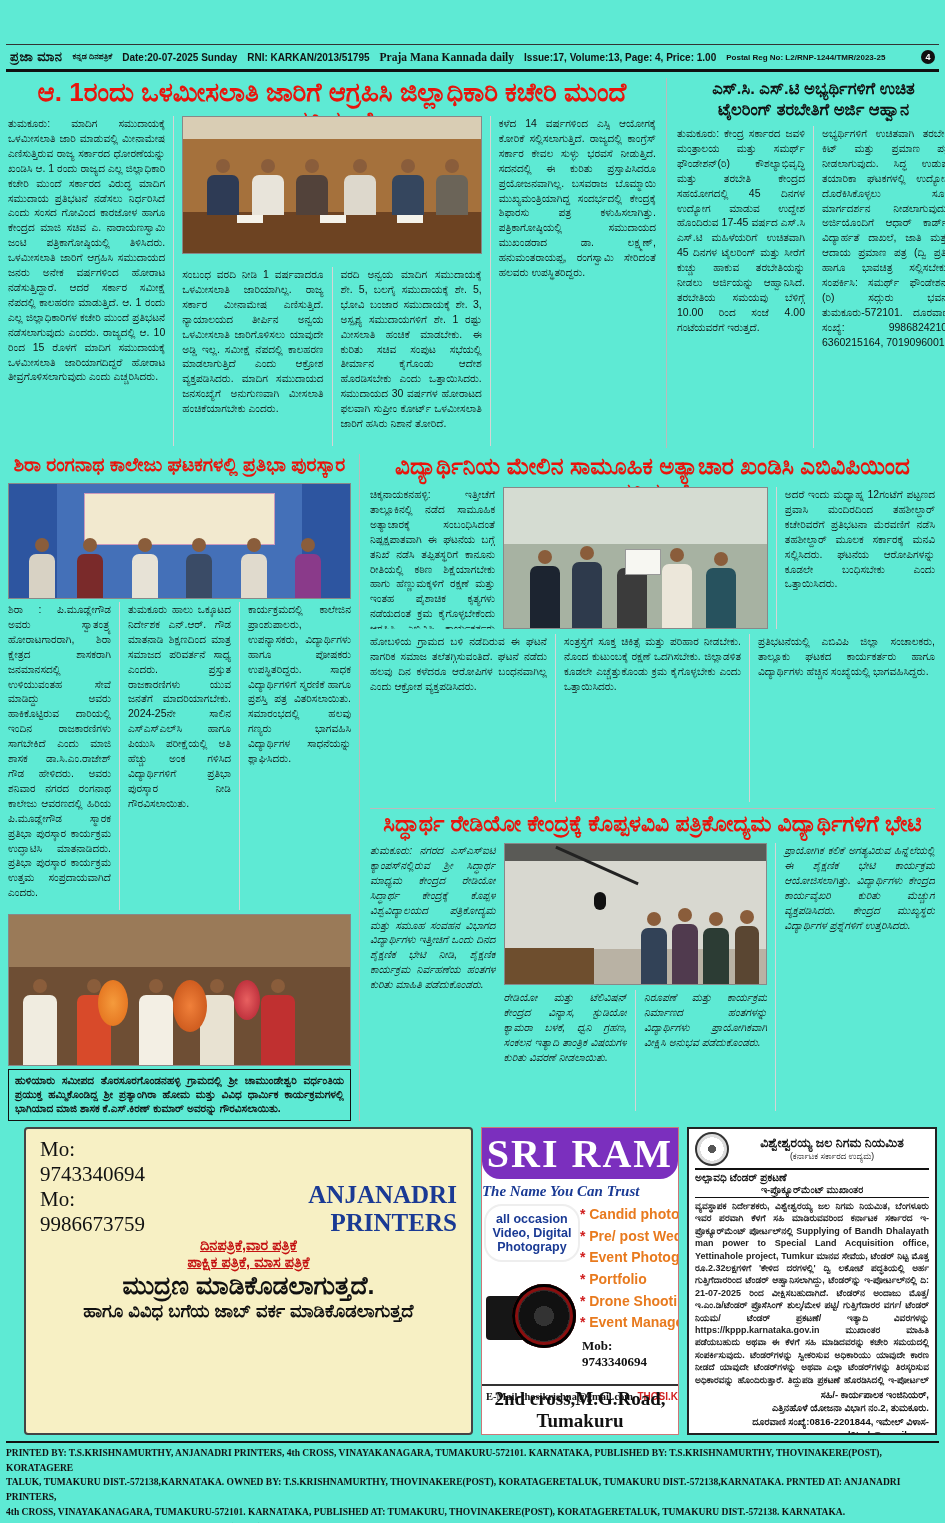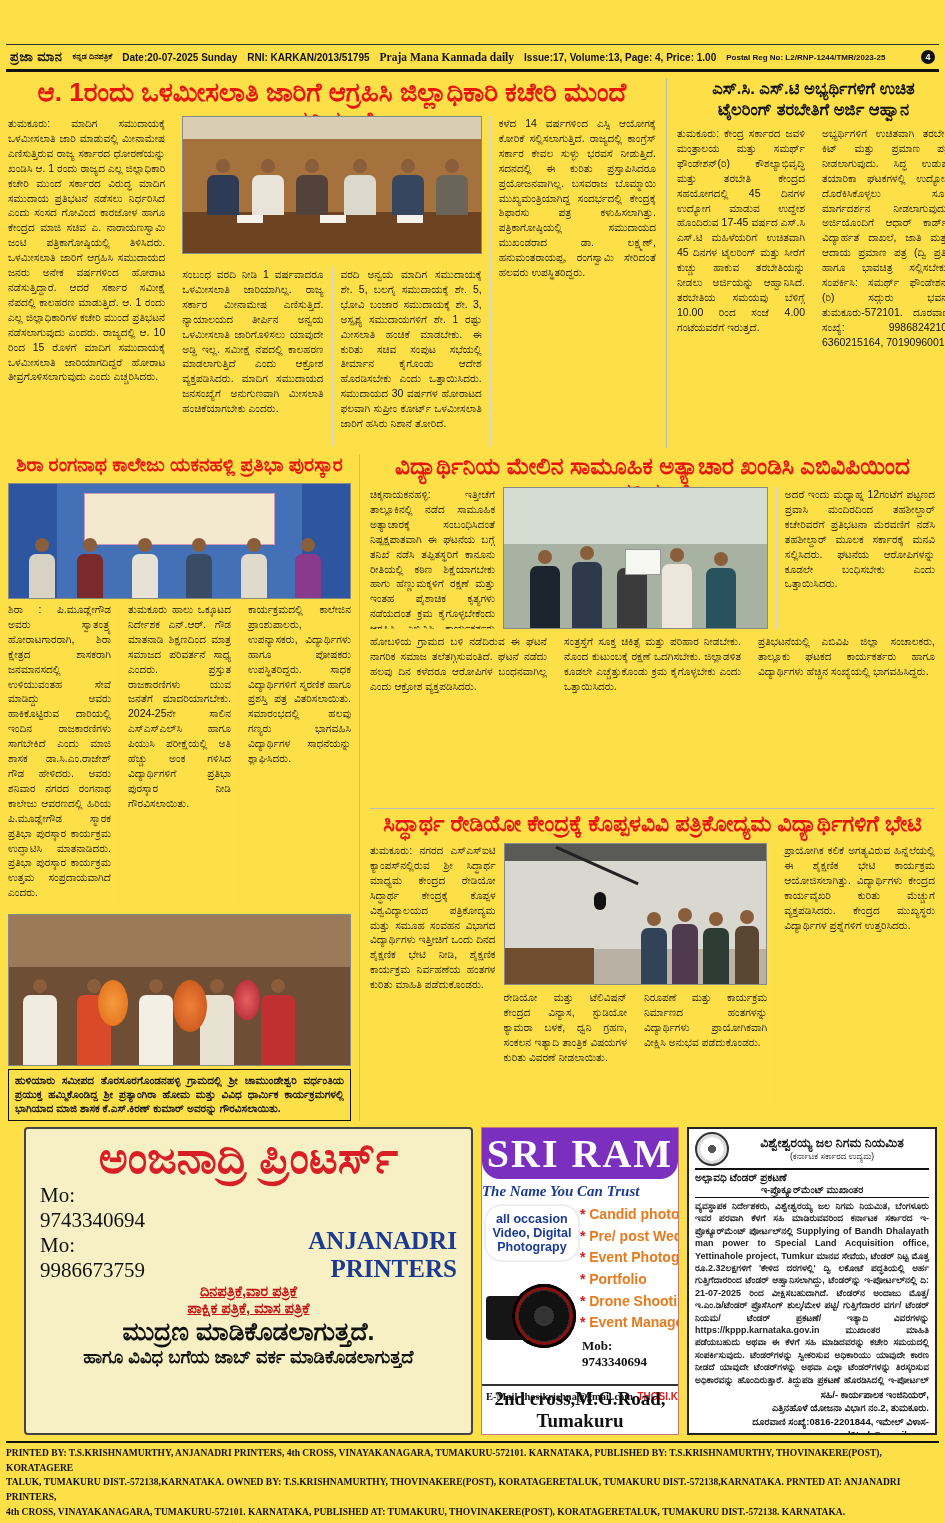--- a/index.html
+++ b/index.html
@@ -1,16 +1,16 @@
 <!DOCTYPE html>
 <html><head>
 <meta charset="utf-8">
 <style>
   html,body{margin:0;padding:0;background:#e9e9e9;}
-  .page{position:relative;width:945px;height:1523px;margin:0 auto;background:#fde047;
+  .page{position:relative;width:945px;height:1523px;margin:0 auto;background:#5eead4;
         font-family:"Liberation Sans",sans-serif;color:#111;overflow:hidden;}
   
   .masthead{margin:44px 6px 0 6px;border-top:1px solid #333;border-bottom:3px solid #111;
             display:flex;align-items:center;gap:10px;padding:3px 4px;height:18px;}
   .brand{font-weight:bold;font-size:13px;letter-spacing:.5px;}
   .brand-sub{font-size:8px;font-weight:bold;}
   .mh{font-size:10px;font-weight:bold;white-space:nowrap;}
   .mh-serif{font-family:"Liberation Serif",serif;font-size:11.5px;font-weight:bold;}
   .mh-small{font-size:8px;font-weight:bold;}
   .badge{margin-left:auto;min-width:14px;height:14px;border-radius:50%;background:#111;color:#fff;
@@ -136,21 +136,21 @@
       <div class="cols" style="height:322px;margin-top:2px;">
         <div class="btxt" style="flex:1;">ತುಮಕೂರು: ಕೇಂದ್ರ ಸರ್ಕಾರದ ಜವಳಿ ಮಂತ್ರಾಲಯ ಮತ್ತು ಸಮರ್ಥ್ ಫೌಂಡೇಶನ್(ರಿ) ಕೌಶಲ್ಯಾಭಿವೃದ್ಧಿ ಮತ್ತು ತರಬೇತಿ ಕೇಂದ್ರದ ಸಹಯೋಗದಲ್ಲಿ 45 ದಿನಗಳ ಉದ್ಯೋಗ ಮಾಡುವ ಉದ್ದೇಶ ಹೊಂದಿರುವ 17-45 ವರ್ಷದ ಎಸ್.ಸಿ ಎಸ್.ಟಿ ಮಹಿಳೆಯರಿಗೆ ಉಚಿತವಾಗಿ 45 ದಿನಗಳ ಟೈಲರಿಂಗ್ ಮತ್ತು ಸೀರೆಗೆ ಕುಚ್ಚು ಹಾಕುವ ತರಬೇತಿಯನ್ನು ನೀಡಲು ಅರ್ಜಿಯನ್ನು ಆಹ್ವಾನಿಸಿದೆ. ತರಬೇತಿಯ ಸಮಯವು ಬೆಳಿಗ್ಗೆ 10.00 ರಿಂದ ಸಂಜೆ 4.00 ಗಂಟೆಯವರೆಗೆ ಇರುತ್ತದೆ.</div>
         <div class="btxt" style="flex:1;">ಅಭ್ಯರ್ಥಿಗಳಿಗೆ ಉಚಿತವಾಗಿ ತರಬೇತಿ ಕಿಟ್ ಮತ್ತು ಪ್ರಮಾಣ ಪತ್ರ ನೀಡಲಾಗುವುದು. ಸಿದ್ಧ ಉಡುಪು ತಯಾರಿಕಾ ಘಟಕಗಳಲ್ಲಿ ಉದ್ಯೋಗ ದೊರೆಕಿಸಿಕೊಳ್ಳಲು ಸೂಕ್ತ ಮಾರ್ಗದರ್ಶನ ನೀಡಲಾಗುವುದು. ಅರ್ಜಿಯೊಂದಿಗೆ ಆಧಾರ್ ಕಾರ್ಡ್, ವಿದ್ಯಾರ್ಹತೆ ದಾಖಲೆ, ಜಾತಿ ಮತ್ತು ಆದಾಯ ಪ್ರಮಾಣ ಪತ್ರ (ದ್ವಿ ಪ್ರತಿ) ಹಾಗೂ ಭಾವಚಿತ್ರ ಸಲ್ಲಿಸಬೇಕು. ಸಂಪರ್ಕಿಸಿ: ಸಮರ್ಥ್ ಫೌಂಡೇಶನ್ (ರಿ) ಸದ್ಗುರು ಭವನ, ತುಮಕೂರು-572101. ದೂರವಾಣಿ ಸಂಖ್ಯೆ: 9986824210, 6360215164, 7019096001.</div>
       </div>
     </div>
   </div>
 
   <div style="display:grid;grid-template-columns:352px 565px;gap:10px;padding:2px 8px;">
 
     <div style="border-right:1px solid #bbb;padding-right:8px;">
-      <div class="hl-red" style="font-size:19px;height:26px;">ಶಿರಾ ರಂಗನಾಥ ಕಾಲೇಜು ಯಕನಹಳ್ಲಿ ಪ್ರತಿಭಾ ಪುರಸ್ಕಾರ</div>
+      <div class="hl-red" style="font-size:19px;height:26px;">ಶಿರಾ ರಂಗನಾಥ ಕಾಲೇಜು ಘಟಕಗಳಲ್ಲಿ ಪ್ರತಿಭಾ ಪುರಸ್ಕಾರ</div>
       <div class="photo scene3a" style="height:114px;margin:3px 0;">
         <div class="banner"></div>
         <div class="p" style="left:6%;bottom:0;width:26px;height:44px;background:#d8d2c4;"></div>
         <div class="p" style="left:20%;bottom:0;width:26px;height:44px;background:#7a2a2a;"></div>
         <div class="p" style="left:36%;bottom:0;width:26px;height:44px;background:#e7e2d6;"></div>
         <div class="p" style="left:52%;bottom:0;width:26px;height:44px;background:#3a4b66;"></div>
         <div class="p" style="left:68%;bottom:0;width:26px;height:44px;background:#e0dacd;"></div>
         <div class="p" style="left:84%;bottom:0;width:26px;height:44px;background:#8a3a8a;"></div>
       </div>
       <div class="cols" style="height:308px;">
@@ -189,21 +189,21 @@
         </div>
         <div class="cols" style="height:168px;margin-top:5px;">
           <div class="btxt" style="flex:1;">ಹೋಬಳಿಯ ಗ್ರಾಮದ ಬಳಿ ನಡೆದಿರುವ ಈ ಘಟನೆ ನಾಗರಿಕ ಸಮಾಜ ತಲೆತಗ್ಗಿಸುವಂತಿದೆ. ಘಟನೆ ನಡೆದು ಹಲವು ದಿನ ಕಳೆದರೂ ಆರೋಪಿಗಳ ಬಂಧನವಾಗಿಲ್ಲ ಎಂದು ಆಕ್ರೋಶ ವ್ಯಕ್ತಪಡಿಸಿದರು.</div>
           <div class="btxt" style="flex:1;">ಸಂತ್ರಸ್ತೆಗೆ ಸೂಕ್ತ ಚಿಕಿತ್ಸೆ ಮತ್ತು ಪರಿಹಾರ ನೀಡಬೇಕು. ನೊಂದ ಕುಟುಂಬಕ್ಕೆ ರಕ್ಷಣೆ ಒದಗಿಸಬೇಕು. ಜಿಲ್ಲಾಡಳಿತ ಕೂಡಲೇ ಎಚ್ಚೆತ್ತುಕೊಂಡು ಕ್ರಮ ಕೈಗೊಳ್ಳಬೇಕು ಎಂದು ಒತ್ತಾಯಿಸಿದರು.</div>
           <div class="btxt" style="flex:1;">ಪ್ರತಿಭಟನೆಯಲ್ಲಿ ಎಬಿವಿಪಿ ಜಿಲ್ಲಾ ಸಂಚಾಲಕರು, ತಾಲ್ಲೂಕು ಘಟಕದ ಕಾರ್ಯಕರ್ತರು ಹಾಗೂ ವಿದ್ಯಾರ್ಥಿಗಳು ಹೆಚ್ಚಿನ ಸಂಖ್ಯೆಯಲ್ಲಿ ಭಾಗವಹಿಸಿದ್ದರು.</div>
         </div>
       </div>
 
       <div style="border-top:1px solid #bbb;margin-top:6px;padding-top:3px;">
         <div class="hl-red" style="font-size:22px;height:28px;">ಸಿದ್ಧಾರ್ಥ ರೇಡಿಯೋ ಕೇಂದ್ರಕ್ಕೆ ಕೊಪ್ಪಳವಿವಿ ಪತ್ರಿಕೋದ್ಯಮ ವಿದ್ಯಾರ್ಥಿಗಳಿಗೆ ಭೇಟಿ</div>
-        <div style="display:flex;gap:8px;height:268px;margin-top:3px;">
+        <div style="display:flex;gap:8px;height:268px;margin-top:3px;font-style:italic;">
           <div class="btxt" style="flex:1;">ತುಮಕೂರು: ನಗರದ ಎಸ್‌ಎಸ್‌ಐಟಿ ಕ್ಯಾಂಪಸ್‌ನಲ್ಲಿರುವ ಶ್ರೀ ಸಿದ್ಧಾರ್ಥ ಮಾಧ್ಯಮ ಕೇಂದ್ರದ ರೇಡಿಯೋ ಸಿದ್ಧಾರ್ಥ ಕೇಂದ್ರಕ್ಕೆ ಕೊಪ್ಪಳ ವಿಶ್ವವಿದ್ಯಾಲಯದ ಪತ್ರಿಕೋದ್ಯಮ ಮತ್ತು ಸಮೂಹ ಸಂವಹನ ವಿಭಾಗದ ವಿದ್ಯಾರ್ಥಿಗಳು ಇತ್ತೀಚಿಗೆ ಒಂದು ದಿನದ ಶೈಕ್ಷಣಿಕ ಭೇಟಿ ನೀಡಿ, ಶೈಕ್ಷಣಿಕ ಕಾರ್ಯಕ್ರಮ ನಿರ್ವಹಣೆಯ ಹಂತಗಳ ಕುರಿತು ಮಾಹಿತಿ ಪಡೆದುಕೊಂಡರು.</div>
           <div style="flex:2.1;display:flex;flex-direction:column;gap:5px;">
             <div class="photo scene5" style="height:140px;">
               <div class="boom"></div>
               <div class="mic"></div>
               <div class="p" style="left:52%;bottom:0;width:26px;height:56px;background:#324257;"></div>
               <div class="p" style="left:64%;bottom:0;width:26px;height:60px;background:#503a4e;"></div>
               <div class="p" style="left:76%;bottom:0;width:26px;height:56px;background:#2c3c34;"></div>
               <div class="p" style="left:88%;bottom:0;width:24px;height:58px;background:#5a4632;"></div>
               <div style="position:absolute;left:0;bottom:0;width:34%;height:26%;background:#6e4e2e;"></div>
@@ -215,21 +215,20 @@
           </div>
           <div class="btxt" style="flex:1.2;border-left:1px solid #d5d5d5;padding-left:8px;">ಪ್ರಾಯೋಗಿಕ ಕಲಿಕೆ ಅಗತ್ಯವಿರುವ ಹಿನ್ನೆಲೆಯಲ್ಲಿ ಈ ಶೈಕ್ಷಣಿಕ ಭೇಟಿ ಕಾರ್ಯಕ್ರಮ ಆಯೋಜಿಸಲಾಗಿತ್ತು. ವಿದ್ಯಾರ್ಥಿಗಳು ಕೇಂದ್ರದ ಕಾರ್ಯವೈಖರಿ ಕುರಿತು ಮೆಚ್ಚುಗೆ ವ್ಯಕ್ತಪಡಿಸಿದರು. ಕೇಂದ್ರದ ಮುಖ್ಯಸ್ಥರು ವಿದ್ಯಾರ್ಥಿಗಳ ಪ್ರಶ್ನೆಗಳಿಗೆ ಉತ್ತರಿಸಿದರು.</div>
         </div>
       </div>
     </div>
   </div>
 
   <div style="display:flex;gap:8px;padding:4px 8px 0 24px;height:308px;">
 
     <div class="ad-anj" style="width:442px;">
-      <div class="title">ಅಂಜನಾದ್ರಿ ಪ್ರಿಂಟರ್ಸ್</div>
       <div style="display:flex;justify-content:space-between;align-items:flex-end;margin-top:2px;">
         <div>
           <div class="mo">Mo: 9743340694</div>
           <div class="mo">Mo: 9986673759</div>
         </div>
         <div class="nameen">ANJANADRI PRINTERS</div>
       </div>
       <div class="redline">ದಿನಪತ್ರಿಕೆ,ವಾರ ಪತ್ರಿಕೆ</div>
       <div class="redline">ಪಾಕ್ಷಿಕ ಪತ್ರಿಕೆ, ಮಾಸ ಪತ್ರಿಕೆ</div>
       <div class="big">ಮುದ್ರಣ ಮಾಡಿಕೊಡಲಾಗುತ್ತದೆ.</div>

